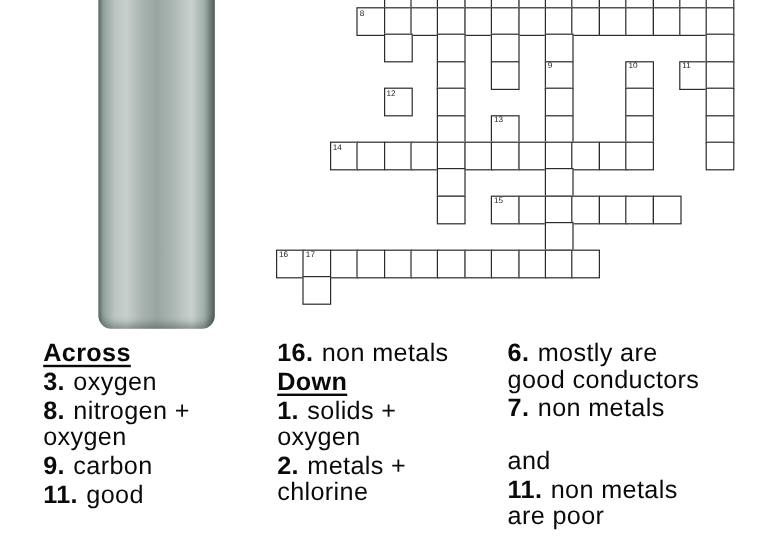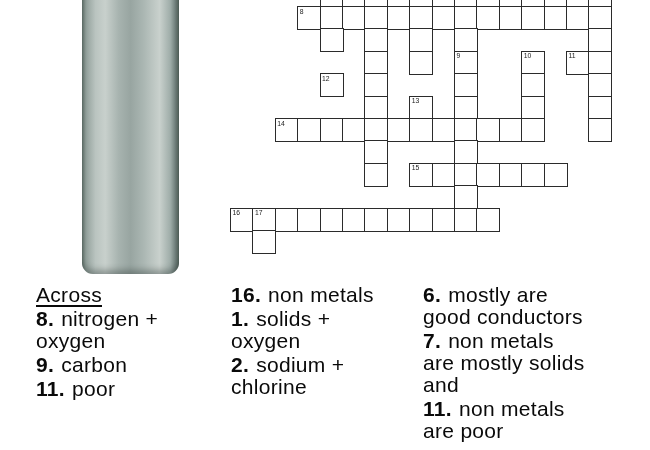--- a/index.html
+++ b/index.html
@@ -24,21 +24,21 @@
   .cluecol{
     position:absolute;top:284px;font-size:21px;line-height:22px;
     letter-spacing:0.3px;color:#0a0a0a;
   }
   .cluecol p{margin:0 0 2px 0;}
   #col1{left:36px;width:200px;}
   #col2{left:231px;width:192px;}
   #col3{left:423px;width:220px;}
   .num{font-weight:bold;margin-right:7px;}
   .head{
-    font-weight:normal;text-decoration:underline;
+    font-weight:bold;text-decoration:underline;
     text-decoration-thickness:2px;text-underline-offset:3px;
   }
 </style>
 </head>
 <body>
 
 <div class="cylinder" style="background: linear-gradient(90deg, rgb(102, 118, 111) 0%, rgb(147, 161, 156) 4%, rgb(186, 196, 192) 14%, rgb(200, 208, 204) 24%, rgb(167, 179, 175) 38%, rgb(152, 165, 161) 50%, rgb(170, 182, 178) 63%, rgb(201, 209, 205) 80%, rgb(159, 173, 169) 91%, rgb(109, 124, 120) 97%, rgb(87, 103, 95) 100%);"></div>
 
 <div class="grid">
     <div class="cell" style="left: 319.6px; top: -16.4px; border-color: rgb(43, 43, 43);"></div>
@@ -143,26 +143,28 @@
     <div class="cell" style="left: 386.8px; top: 207.6px; border-color: rgb(43, 43, 43);"></div>
     <div class="cell" style="left: 409.2px; top: 207.6px; border-color: rgb(43, 43, 43);"></div>
     <div class="cell" style="left: 431.6px; top: 207.6px; border-color: rgb(43, 43, 43);"></div>
     <div class="cell" style="left: 454px; top: 207.6px; border-color: rgb(43, 43, 43);"></div>
     <div class="cell" style="left: 476.4px; top: 207.6px; border-color: rgb(43, 43, 43);"></div>
     <div class="cell" style="left: 252.4px; top: 230px; border-color: rgb(43, 43, 43);"></div>
   </div>
 
 <div class="cluecol" id="col1">
     <p><span class="head">Across</span></p>
+    <p><span class="num">3.</span><span>oxygen</span></p>
     <p><span class="num">8.</span><span>nitrogen +</span><br><span>oxygen</span></p>
     <p><span class="num">9.</span><span>carbon</span></p>
-    <p><span class="num">11.</span><span>poor</span></p>
+    <p><span class="num">11.</span><span>good</span></p>
   </div>
 <div class="cluecol" id="col2">
     <p><span class="num">16.</span><span>non metals</span><br></p>
+    <p><span class="head">Down</span></p>
     <p><span class="num">1.</span><span>solids +</span><br><span>oxygen</span></p>
-    <p><span class="num">2.</span><span>sodium +</span><br><span>chlorine</span></p>
+    <p><span class="num">2.</span><span>metals +</span><br><span>chlorine</span></p>
   </div>
 <div class="cluecol" id="col3">
     <p><span class="num">6.</span><span>mostly are</span><br><span>good conductors</span><br></p>
-    <p><span class="num">7.</span><span>non metals</span><br><span>are mostly solids</span><br><span>and</span></p>
+    <p><span class="num">7.</span><span>non metals</span><br><br><span>and</span></p>
     <p><span class="num">11.</span><span>non metals</span><br><span>are poor</span></p>
   </div>
 
 </body></html>

